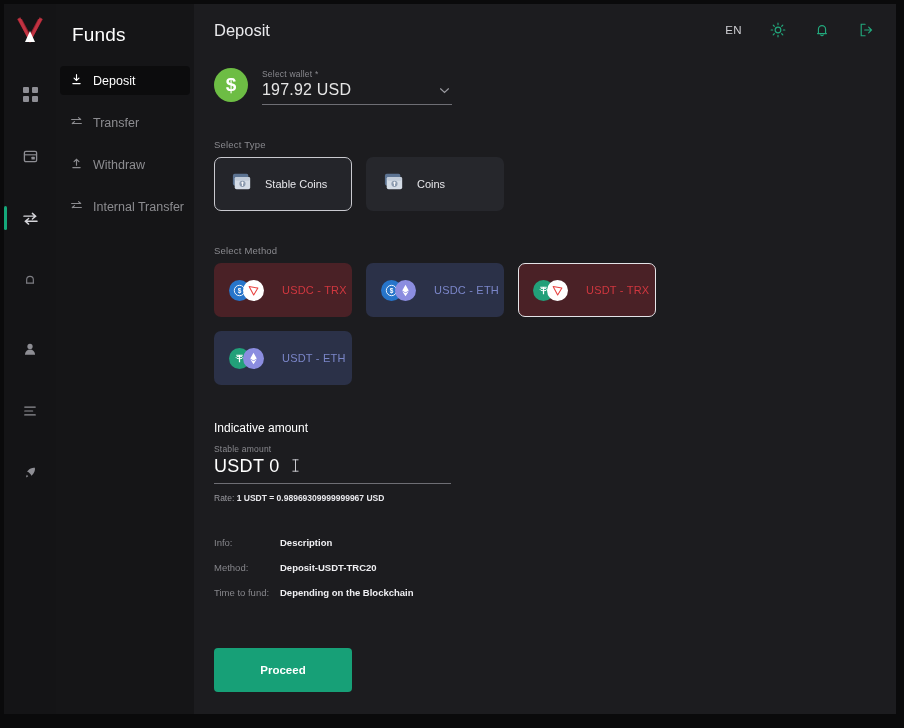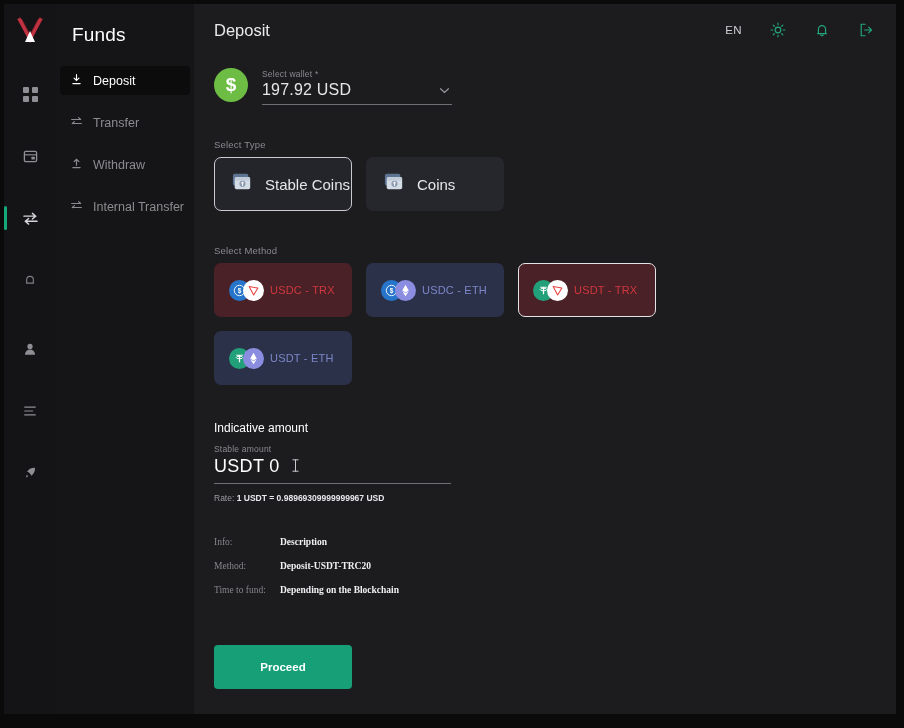--- a/index.html
+++ b/index.html
@@ -186,36 +186,36 @@
     padding-left: 16px;
     cursor: pointer;
     border: 1px solid transparent;
   }
   .type-card.selected {
     border: 1px solid #c9c9cf;
     background: #24252a;
   }
   .type-label {
     color: #e6e6ea;
-    font-size: 15px;
+    font-size: 11px;
   }
 
   
   .methods {
     display: flex;
     flex-wrap: wrap;
     gap: 14px 14px;
     width: 460px;
   }
   .method-card {
     width: 138px; height: 54px;
     border-radius: 7px;
     display: flex;
     align-items: center;
-    gap: 6px;
+    gap: 18px;
     padding-left: 14px;
     cursor: pointer;
     border: 1px solid transparent;
   }
   .method-card.trx { background: #4a2126; }
   .method-card.eth { background: #2b3148; }
   .method-card.selected { border: 1px solid #e4e4e8; }
   .method-label { font-size: 11px; letter-spacing: .2px; }
   .method-card.trx .method-label { color: #d0373f; }
   .method-card.eth .method-label { color: #7b86c9; }
@@ -267,21 +267,20 @@
   }
   .rate b { color: #e8e8ec; font-weight: 700; text-align: center; }
 
   
   .info-table {
     margin-top: 34px;
   }
   .info-row {
     display: flex;
     margin-bottom: 14px;
-    font-family: Liberation Serif, serif;
   }
   .info-key {
     width: 66px;
     color: #86868b;
     font-size: 9.5px;
   }
   .info-val {
     color: #f0f0f3;
     font-size: 9.5px;
     font-weight: 700;

